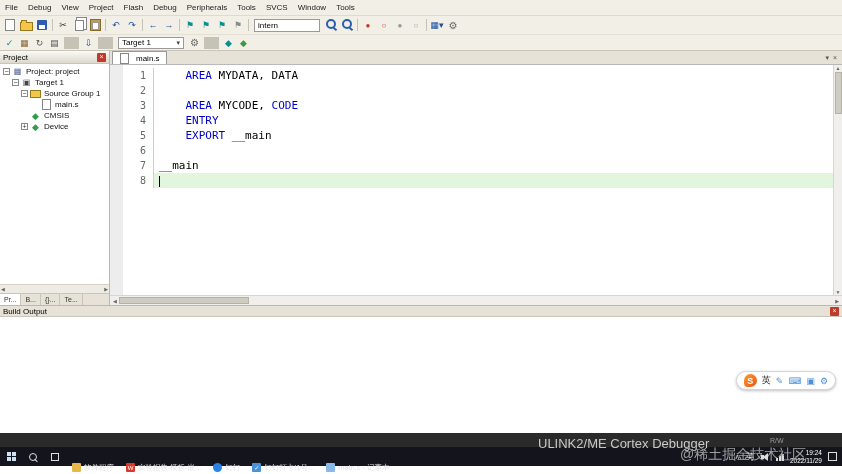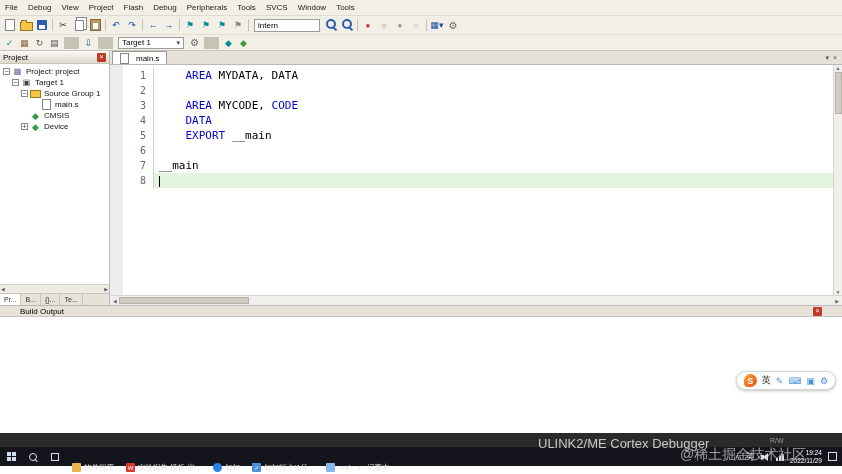--- a/index.html
+++ b/index.html
@@ -89,21 +89,21 @@
   .caret{display:inline-block;width:1px;height:11px;background:#000;vertical-align:middle}
   .vscroll{position:absolute;right:0;top:0;bottom:0;width:9px;background:#f0efeb;border-left:1px solid #d8d5cc;display:flex;flex-direction:column;align-items:center;font-size:5px;color:#666}
   .vthumb{width:7px;height:42px;background:#cfccc2;border:1px solid #b5b2a8;margin-top:1px}
   .vsp{flex:1}
   .hscroll{height:10px;background:#f0efeb;border-top:1px solid #d8d5cc;display:flex;align-items:center;font-size:5px;color:#666;padding:0 1px}
   .htrack{flex:1;height:8px;display:flex}
   .hthumb{width:130px;height:7px;background:#cfccc2;border:1px solid #b5b2a8;margin-top:0}
   .sarr{padding:0 2px}
 
   
-  .bhead{height:12px;background:#e6e2d8;border-top:1px solid #b8b8b8;border-bottom:1px solid #c9c5b9;display:flex;align-items:flex-end;font-size:8px;padding:0 20px}
+  .bhead{height:12px;background:#e6e2d8;border-top:1px solid #b8b8b8;border-bottom:1px solid #c9c5b9;display:flex;align-items:flex-end;font-size:8px;padding:0 3px}
   .bbody{height:116px;background:#fff;position:relative}
 
   
   .status{height:14px;background:#2a2a2a;position:relative}
   .dbg{position:absolute;left:538px;top:3px;font-size:13px;color:#c8c8c8}
   .wmark{position:absolute;left:680px;top:13px;font-size:14px;color:#a0a0a0}
   .rw{position:absolute;left:770px;top:4px;font-size:7px;color:#9a9a9a}
 
   
   .imebar{position:absolute;right:6px;top:371px;height:19px;background:#fff;border:1px solid #d5d5d5;border-radius:10px;box-shadow:0 1px 3px rgba(0,0,0,.25);display:flex;align-items:center;gap:5px;padding:0 7px}
@@ -306,21 +306,21 @@
             <div class="cl">
               <span class="cn">2</span>
               <span class="cc"></span>
             </div>
             <div class="cl">
               <span class="cn">3</span>
               <span class="cc"><span class="tok-p">    </span><span class="tok-k">AREA</span><span class="tok-p"> MYCODE, </span><span class="tok-k">CODE</span></span>
             </div>
             <div class="cl">
               <span class="cn">4</span>
-              <span class="cc"><span class="tok-p">    </span><span class="tok-k">DATA</span></span>
+              <span class="cc"><span class="tok-p">    </span><span class="tok-k">ENTRY</span></span>
             </div>
             <div class="cl">
               <span class="cn">5</span>
               <span class="cc"><span class="tok-p">    </span><span class="tok-k">EXPORT</span><span class="tok-p"> __main</span></span>
             </div>
             <div class="cl">
               <span class="cn">6</span>
               <span class="cc"></span>
             </div>
             <div class="cl">

